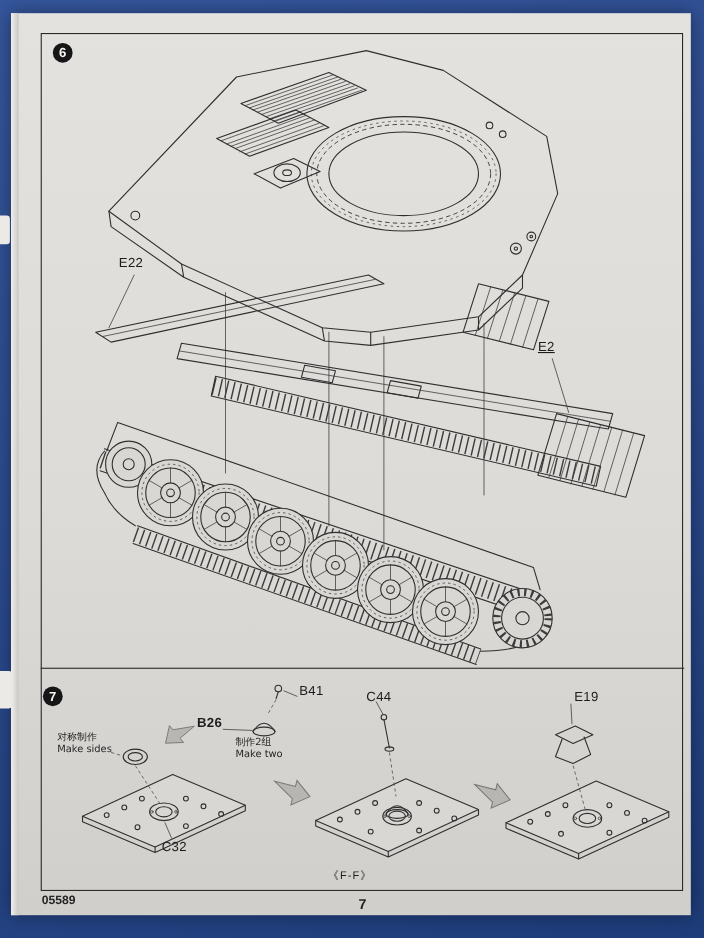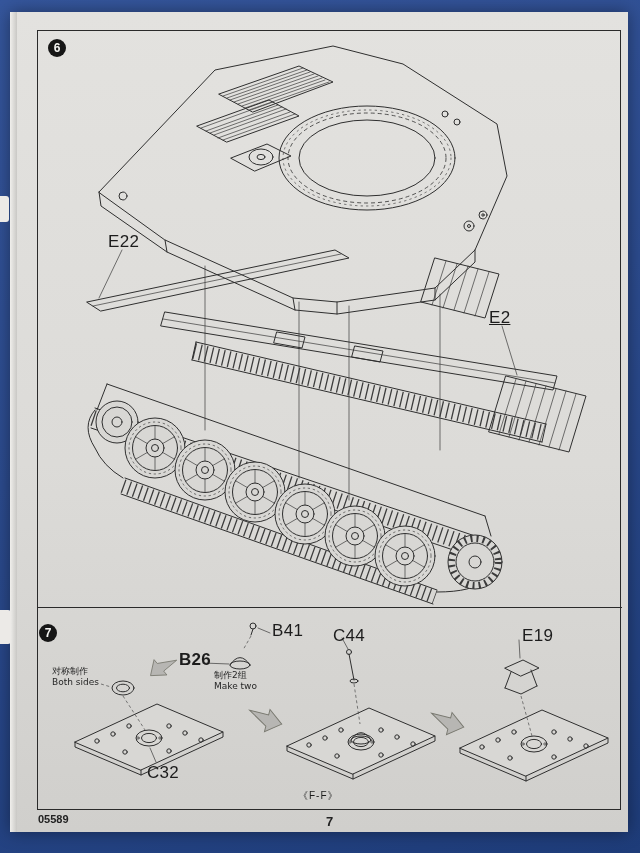--- a/index.html
+++ b/index.html
@@ -23,21 +23,21 @@
     border:1.3px solid #2a2a2a;box-sizing:border-box;
   }
   .divider{position:absolute;left:37px;top:607px;width:585px;height:0;border-top:1.3px solid #2a2a2a;}
   .badge{
     position:absolute;width:18px;height:18px;border-radius:50%;
     background:#161616;color:#f5f5f2;font-size:12px;font-weight:bold;
     text-align:center;line-height:18px;
   }
   .diagram{position:absolute;}
   .plabel{
-    position:absolute;font-size:17px;color:#1c1c1c;letter-spacing:.3px;
+    position:absolute;font-size:12px;color:#1c1c1c;letter-spacing:.3px;
     font-family:"Liberation Sans",sans-serif;
   }
   .note{
     position:absolute;font-size:9px;line-height:11px;color:#262626;
     font-family:"DejaVu Sans",sans-serif;
   }
   .ff{position:absolute;font-size:10px;color:#1c1c1c;letter-spacing:1px;text-align:left;}
   .footer-kit{position:absolute;left:38px;top:813px;font-size:11px;font-weight:bold;color:#222;}
   .footer-page{position:absolute;left:37px;top:814px;width:585px;text-align:center;font-size:13px;font-weight:bold;color:#222;}
   
@@ -230,21 +230,21 @@
   </svg>
 
   <div class="plabel" style="left:272px;top:621px;">B41</div>
   <div class="plabel" style="left:179px;top:650px;font-weight:bold;">B26</div>
   <div class="plabel" style="left:333px;top:626px;">C44</div>
   <div class="plabel" style="left:508px;top:626px;padding-left:14px;">E19</div>
   <div class="plabel" style="left:147px;top:763px;">C32</div>
 
   <div class="note" style="left:52px;top:666px;">
     <div>对称制作</div>
-    <div>Both sides</div>
+    <div>Make sides</div>
   </div>
   <div class="note" style="left:214px;top:670px;">
     <div>制作2组</div>
     <div>Make two</div>
   </div>
 
   <div class="ff" style="left:298px;top:789px;width:70px;">《F-F》</div>
 
   <div class="footer-kit">05589</div>
   <div class="footer-page">7</div>

